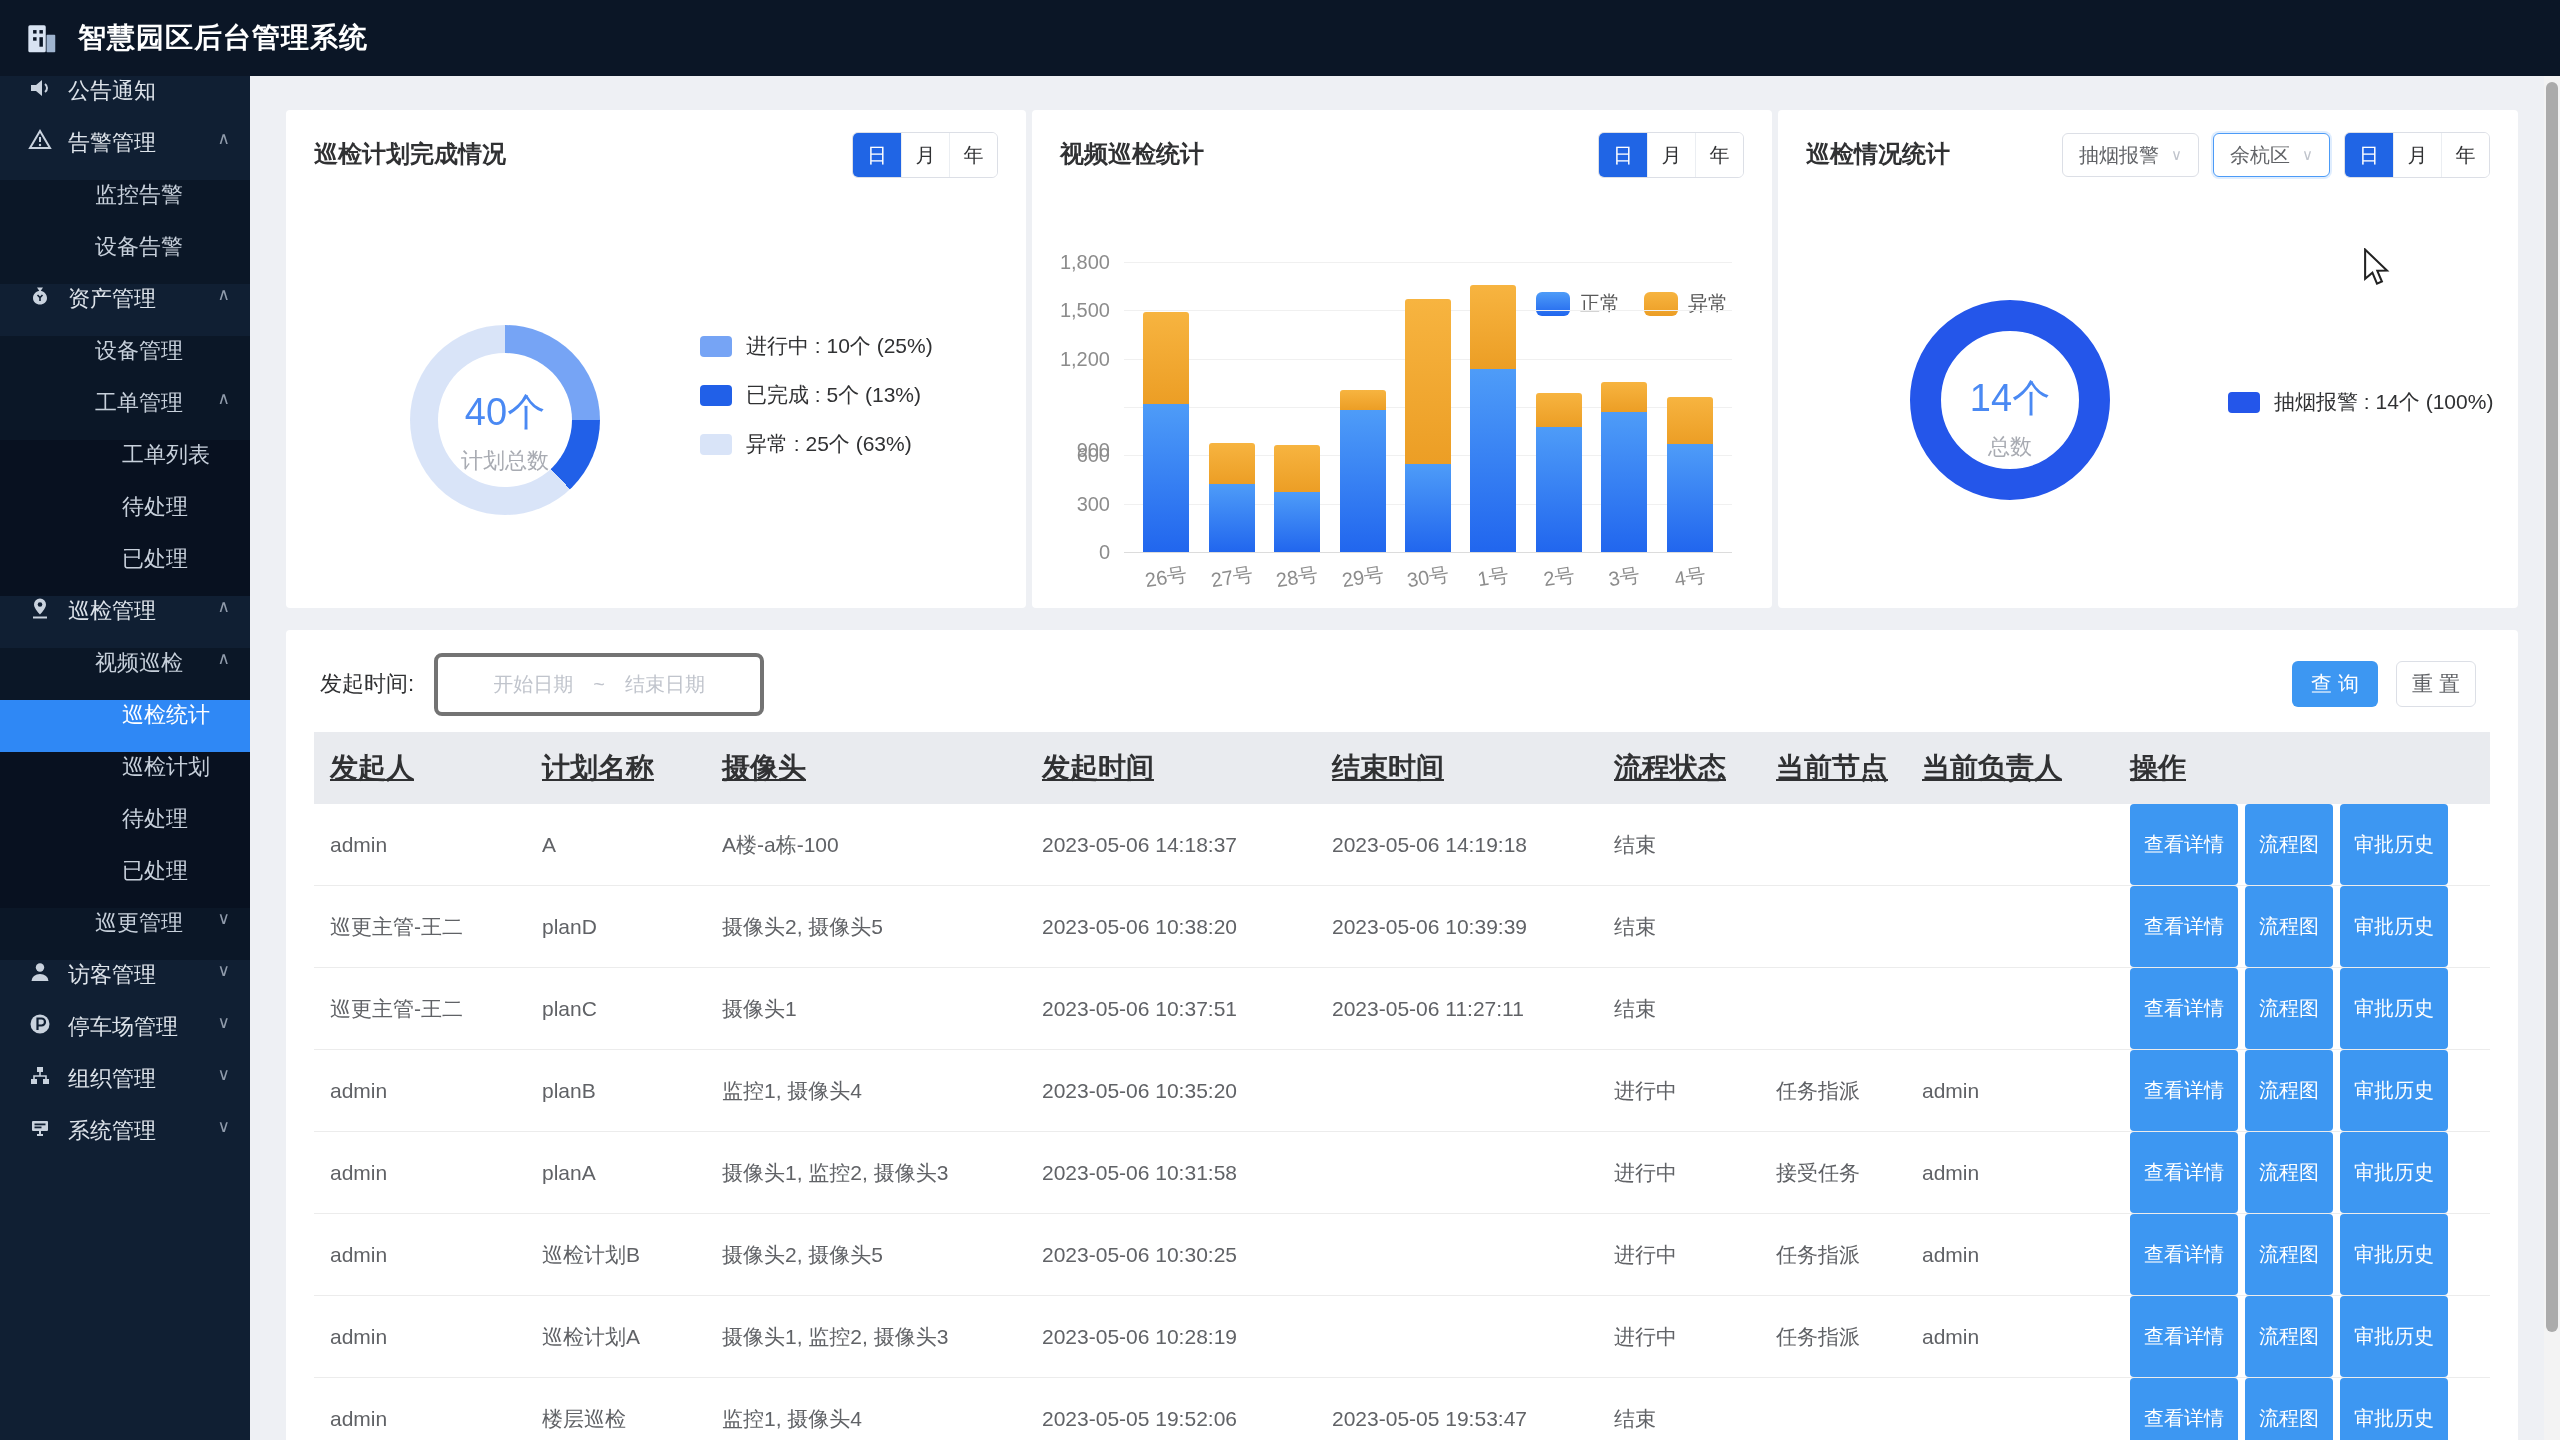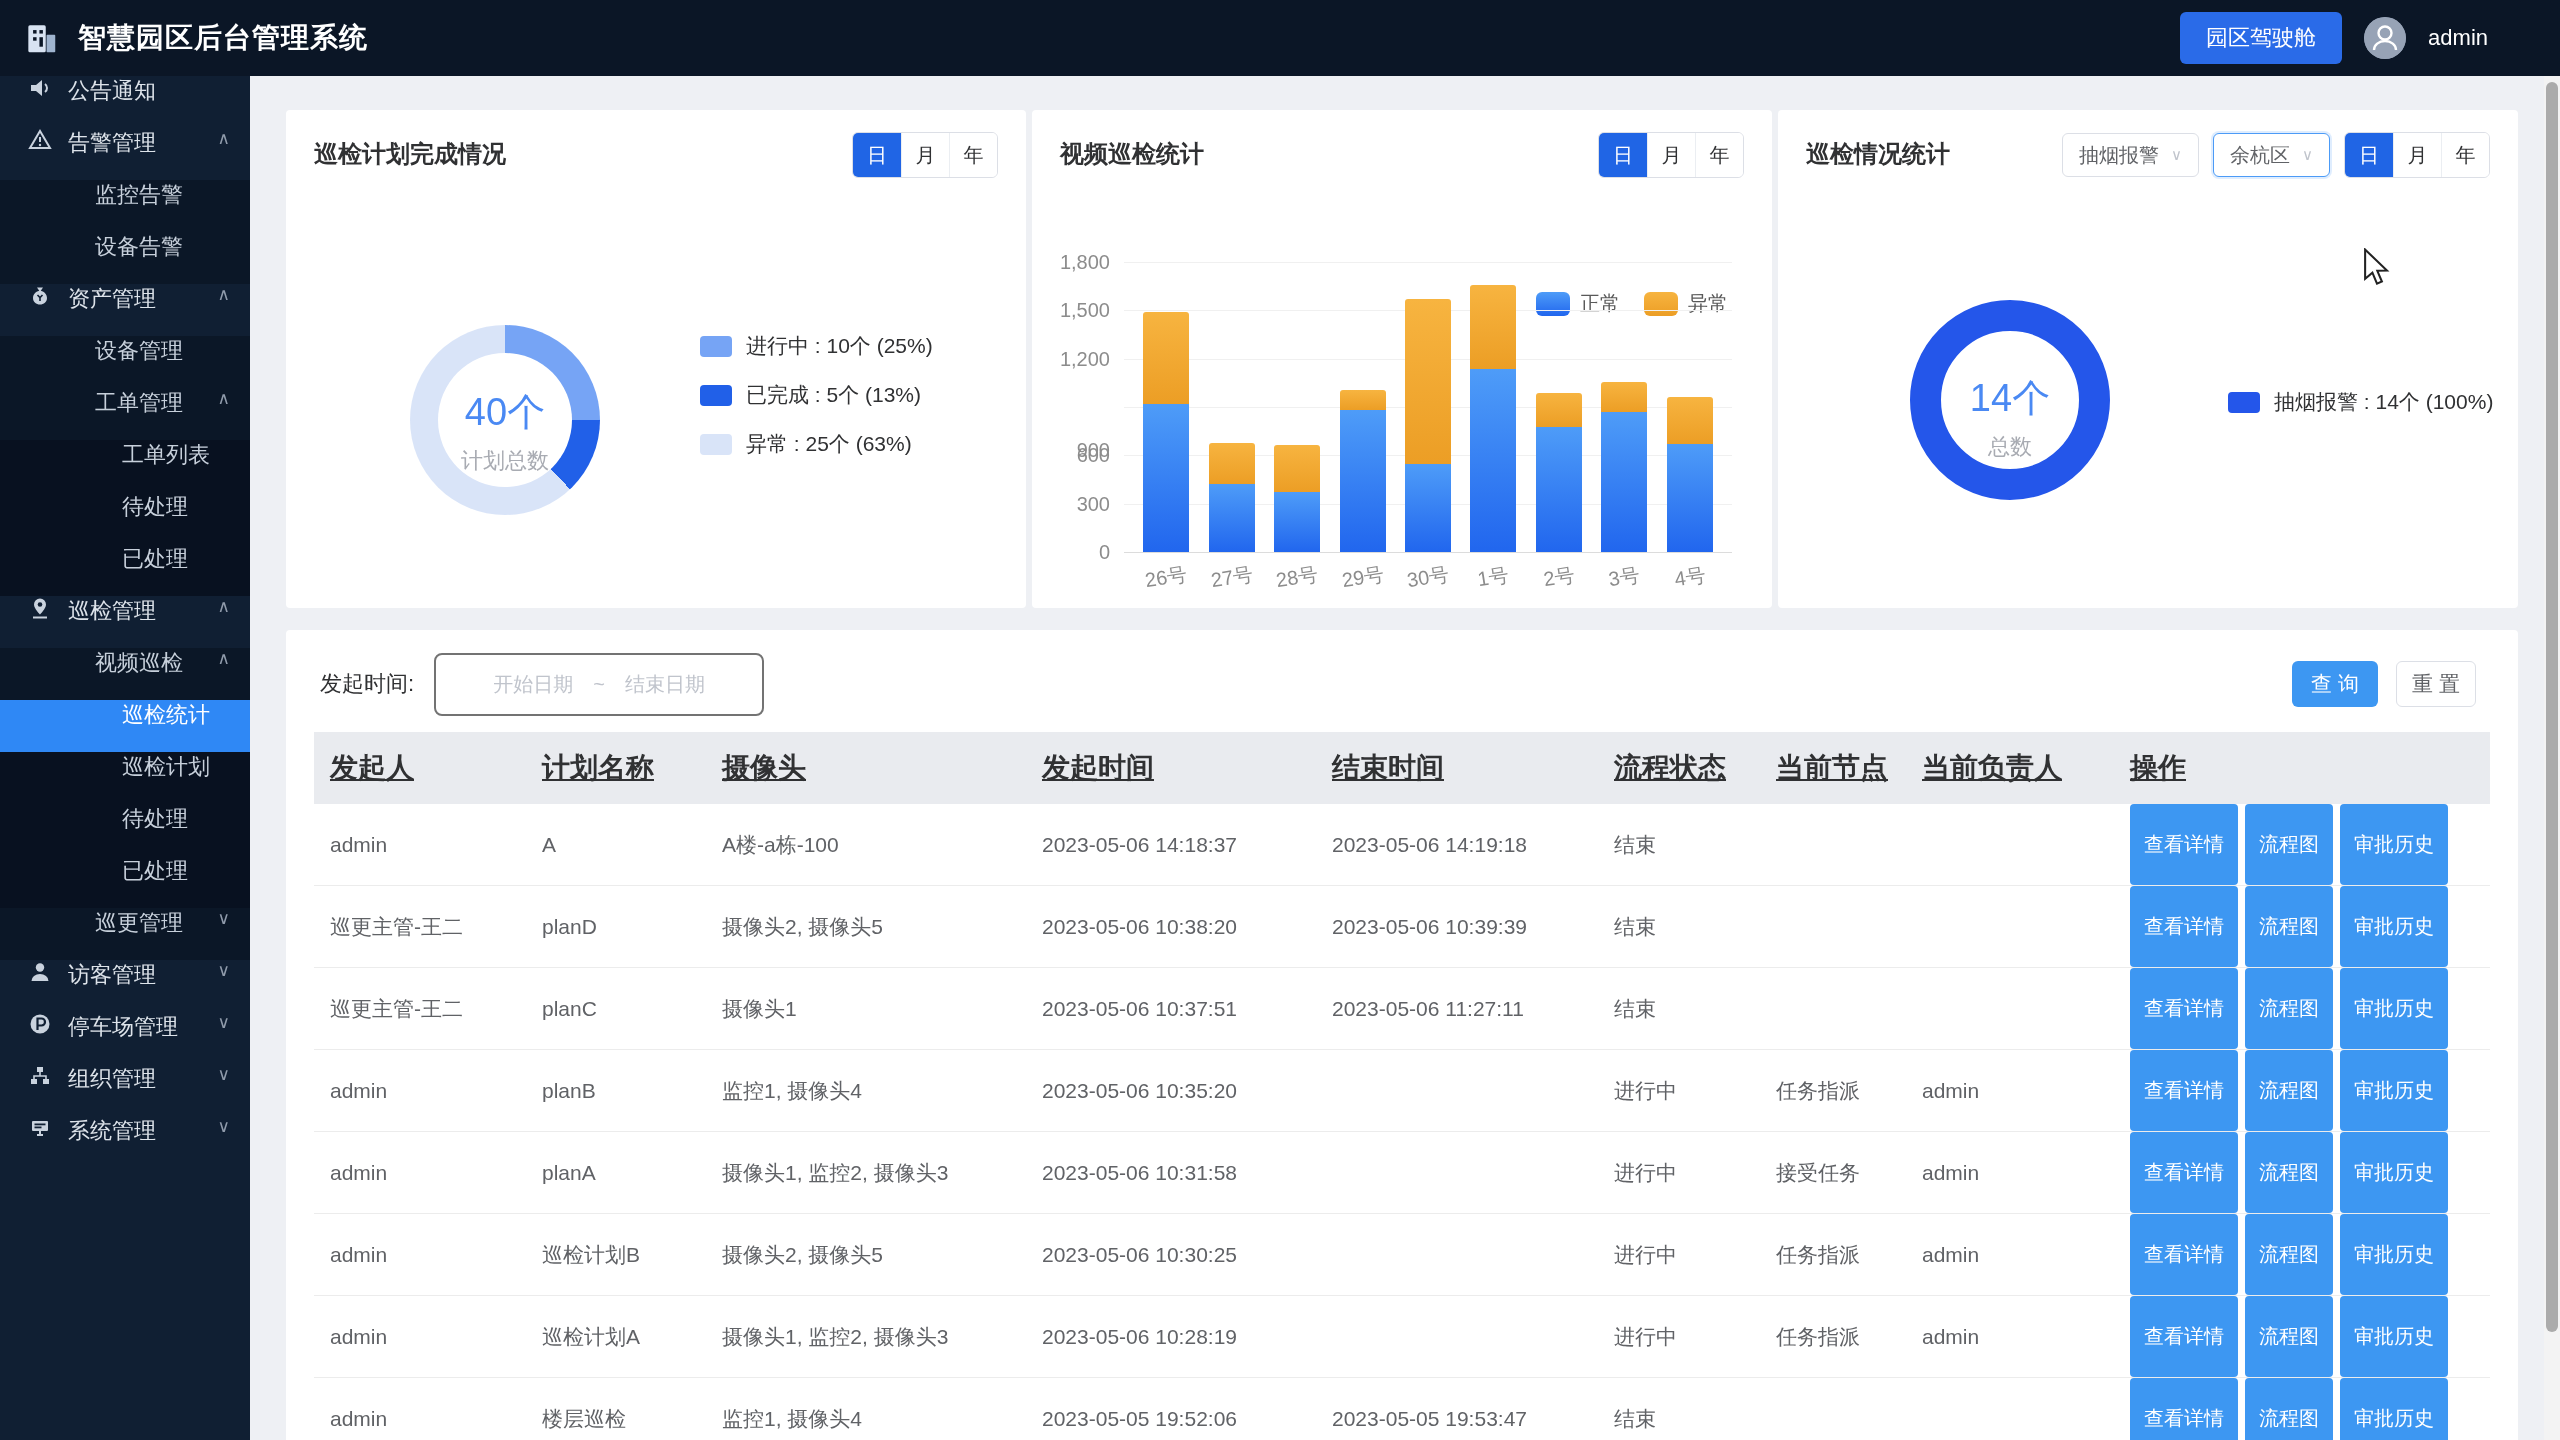--- a/index.html
+++ b/index.html
@@ -79,21 +79,21 @@
     gap:12px; padding:0 16px; font-size:20px; color:#606266; background:#fff; cursor:pointer; }
   .dropdown .dd-chev { color:#C0C4CC; font-size:15px; }
   .dropdown.focused { border-color:#4C9BF7; box-shadow:0 0 0 2px rgba(76,155,247,.18); }
 
   
   .table-card { position:absolute; left:286px; top:630px; width:2232px; height:840px;
     background:#fff; border-radius:4px; }
   .filter-row { position:absolute; top:30px; left:34px; right:42px; height:48px;
     display:flex; align-items:center; }
   .filter-label { font-size:22px; color:#303133; margin-right:20px; }
-  .date-range { width:330px; height:63px; border:2px solid #737373; border-radius:8px; background:#fff;
+  .date-range { width:330px; height:63px; border:4px solid #737373; border-radius:8px; background:#fff;
     display:flex; align-items:center; justify-content:center; gap:20px; font-size:20px; color:#C0C4CC; }
   .flex-spacer { flex:1; }
   .btn-search { width:86px; height:46px; background:#3D97F2; color:#fff; border:none; border-radius:6px;
     font-size:21px; cursor:pointer; }
   .btn-reset { width:80px; height:46px; background:#fff; border:1px solid #DCDFE6; color:#606266;
     border-radius:6px; font-size:21px; margin-left:18px; cursor:pointer; }
 
   .data-table { position:absolute; left:28px; top:102px; width:2176px; border-collapse:collapse;
     table-layout:fixed; }
   .data-table th { background:#E9EBEF; height:72px; text-align:left; padding:0 16px;
@@ -118,31 +118,20 @@
       <svg width="38" height="38" viewBox="0 0 24 24">
         <rect x="4" y="4" width="11" height="17" rx="1" fill="#D8E3F2"></rect>
         <rect x="15.5" y="10" width="5.5" height="11" rx="0.5" fill="#9FB4CF"></rect>
         <rect x="7" y="7" width="2.2" height="2.2" fill="#0B1626"></rect>
         <rect x="11" y="7" width="2.2" height="2.2" fill="#0B1626"></rect>
         <rect x="7" y="11.5" width="2.2" height="2.2" fill="#0B1626"></rect>
         <rect x="11" y="11.5" width="2.2" height="6" fill="#0B1626"></rect>
       </svg>
     </span>
     <span class="app-title">智慧园区后台管理系统</span>
-  </div>
-  <div class="header-right">
-    <button class="cockpit-btn">园区驾驶舱</button>
-    <span class="avatar">
-      <svg width="42" height="42" viewBox="0 0 42 42">
-        <circle cx="21" cy="21" r="21" fill="#97A3B6"></circle>
-        <circle cx="21" cy="16" r="6.5" fill="none" stroke="#FFFFFF" stroke-width="2.4"></circle>
-        <path d="M10,33 a11,9 0 0 1 22,0" fill="none" stroke="#FFFFFF" stroke-width="2.4"></path>
-      </svg>
-    </span>
-    <span class="username">admin</span>
   </div>
 </header>
 
 <aside class="sidebar" id="sidebar">
     <div class="menu-item lvl1">
       <span class="mi-icon">
         <svg viewBox="0 0 24 24">
           <path d="M3,9 L8,9 L14,4 L14,20 L8,15 L3,15 Z" fill="#C9D2DE"></path>
           <path d="M17,8 a5,5 0 0 1 0,8" fill="none" stroke="#C9D2DE" stroke-width="2"></path>
         </svg>

